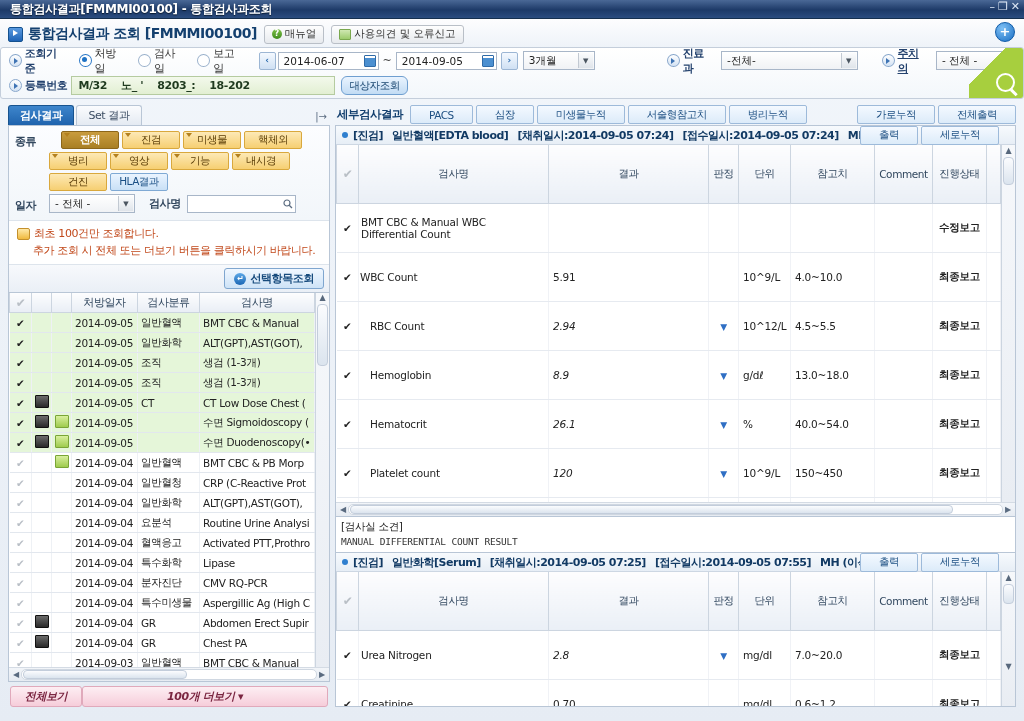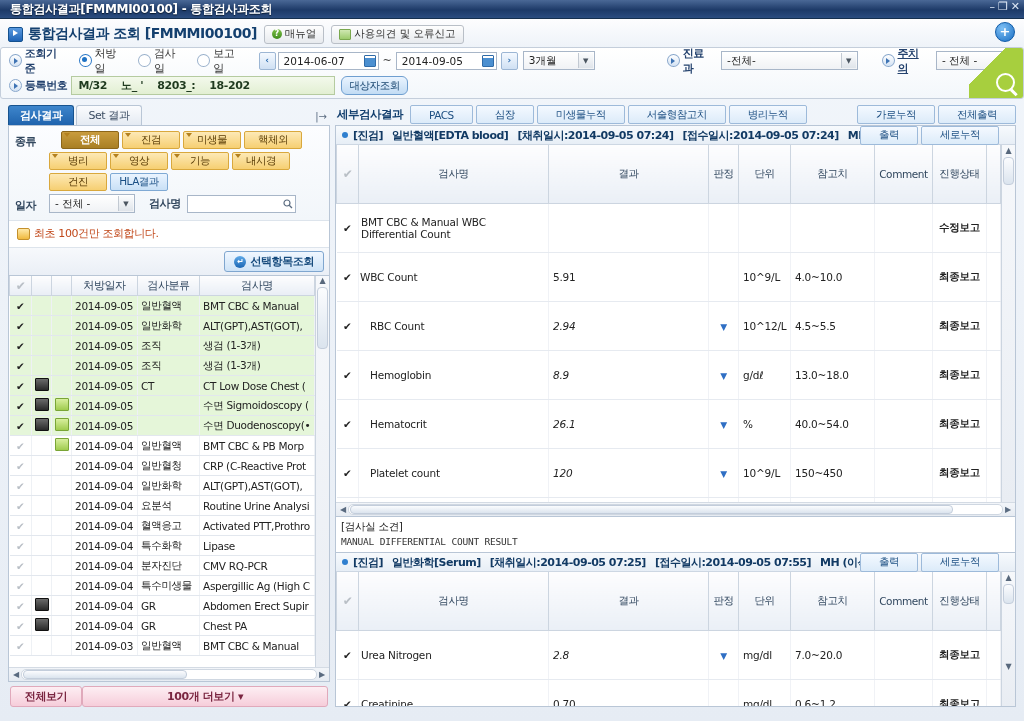--- a/index.html
+++ b/index.html
@@ -153,21 +153,21 @@
      display:inline-block;border-radius:1px;}
   .leftscroll{width:13px;background:linear-gradient(#f6f8fb,#e9edf3);border-left:1px solid #ccd5e0;}
 
   .hscroll{height:13px;background:linear-gradient(#f2f5f9,#e6ebf2);border-top:1px solid #d4dbe4;
      display:flex;align-items:center;padding:0 2px;}
   .hscroll .track{flex:1;height:9px;background:#fff;border:1px solid #cfd7e1;border-radius:5px;position:relative;}
   .hscroll .thumb{position:absolute;left:1px;top:0;height:7px;width:55%;border-radius:4px;
      background:linear-gradient(#fbfcfe,#dbe4ee);border:1px solid #c3cddb;}
   .hscroll .ar{font-size:8px;color:#5a6b80;width:10px;text-align:center;}
 
-  .bottombtns{display:flex;gap:0;padding:4px 2px 0 2px;}
+  .bottombtns{display:flex;gap:0;padding:4px 2px 0 2px;font-style:italic;}
   .pinkbtn{height:19px;border:1px solid #e0a9bb;border-radius:3px;
      background:linear-gradient(#fdeef3,#f6cdda);color:#7a2540;font-size:11px;font-weight:bold;
      display:flex;align-items:center;justify-content:center;letter-spacing:-0.4px;}
 
   
   .rtabbar{display:flex;align-items:center;height:21px;gap:3px;position:relative;}
   .rtitle{font-size:11.5px;font-weight:bold;color:#14406f;letter-spacing:-0.5px;padding:0 4px 0 2px;}
   .sbtn{height:17px;padding:0 18px;border:1px solid #9dbada;border-radius:2px;
      background:linear-gradient(#f4f9ff,#dcebf9);font-size:10.5px;color:#1d4f82;
      display:flex;align-items:center;letter-spacing:-0.5px;}
@@ -343,20 +343,21 @@
                 </svg>
             </span>
           </div>
         </div>
 
         <div class="noticebox">
           <div class="l1">
             <span class="hand"></span>
             <span>최초 100건만 조회합니다.</span>
           </div>
+          <div class="l2">추가 조회 시 전체 또는 더보기 버튼을 클릭하시기 바랍니다.</div>
         </div>
 
         <div class="actionrow">
           <span class="bigbtn">
             <span class="circ">↵</span>
             <span>선택항목조회</span>
           </span>
         </div>
       </div>
 

